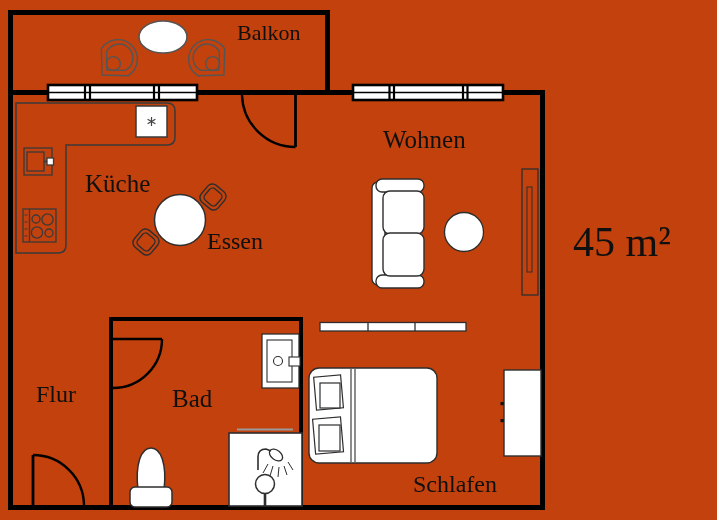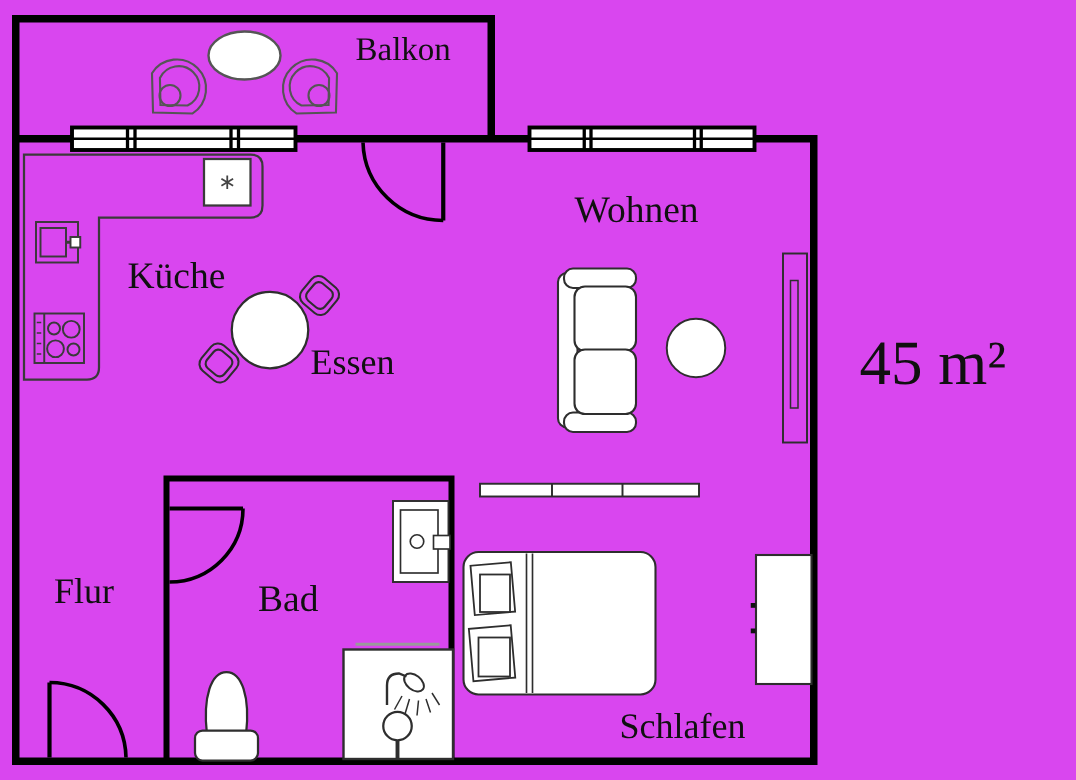--- a/index.html
+++ b/index.html
@@ -1,16 +1,16 @@
 <!DOCTYPE html>
 <html><head>
 <meta charset="utf-8">
 <style>
   html,body{margin:0;padding:0;background:#ffffff;}
-  .stage{position:relative;width:717px;height:520px;background:#d946ef;overflow:hidden;
+  .stage{position:relative;width:717px;height:520px;background:#c2410c;overflow:hidden;
          font-family:"Liberation Serif","DejaVu Serif",serif;}
   svg text{font-family:"Liberation Serif","DejaVu Serif",serif;fill:#101010;}
 </style>
 </head>
 <body>
 
 <div class="stage">
 <svg width="717" height="520" viewBox="0 0 717 520" xmlns="http://www.w3.org/2000/svg">
 
   <g stroke="#000000" fill="none" stroke-width="5">

